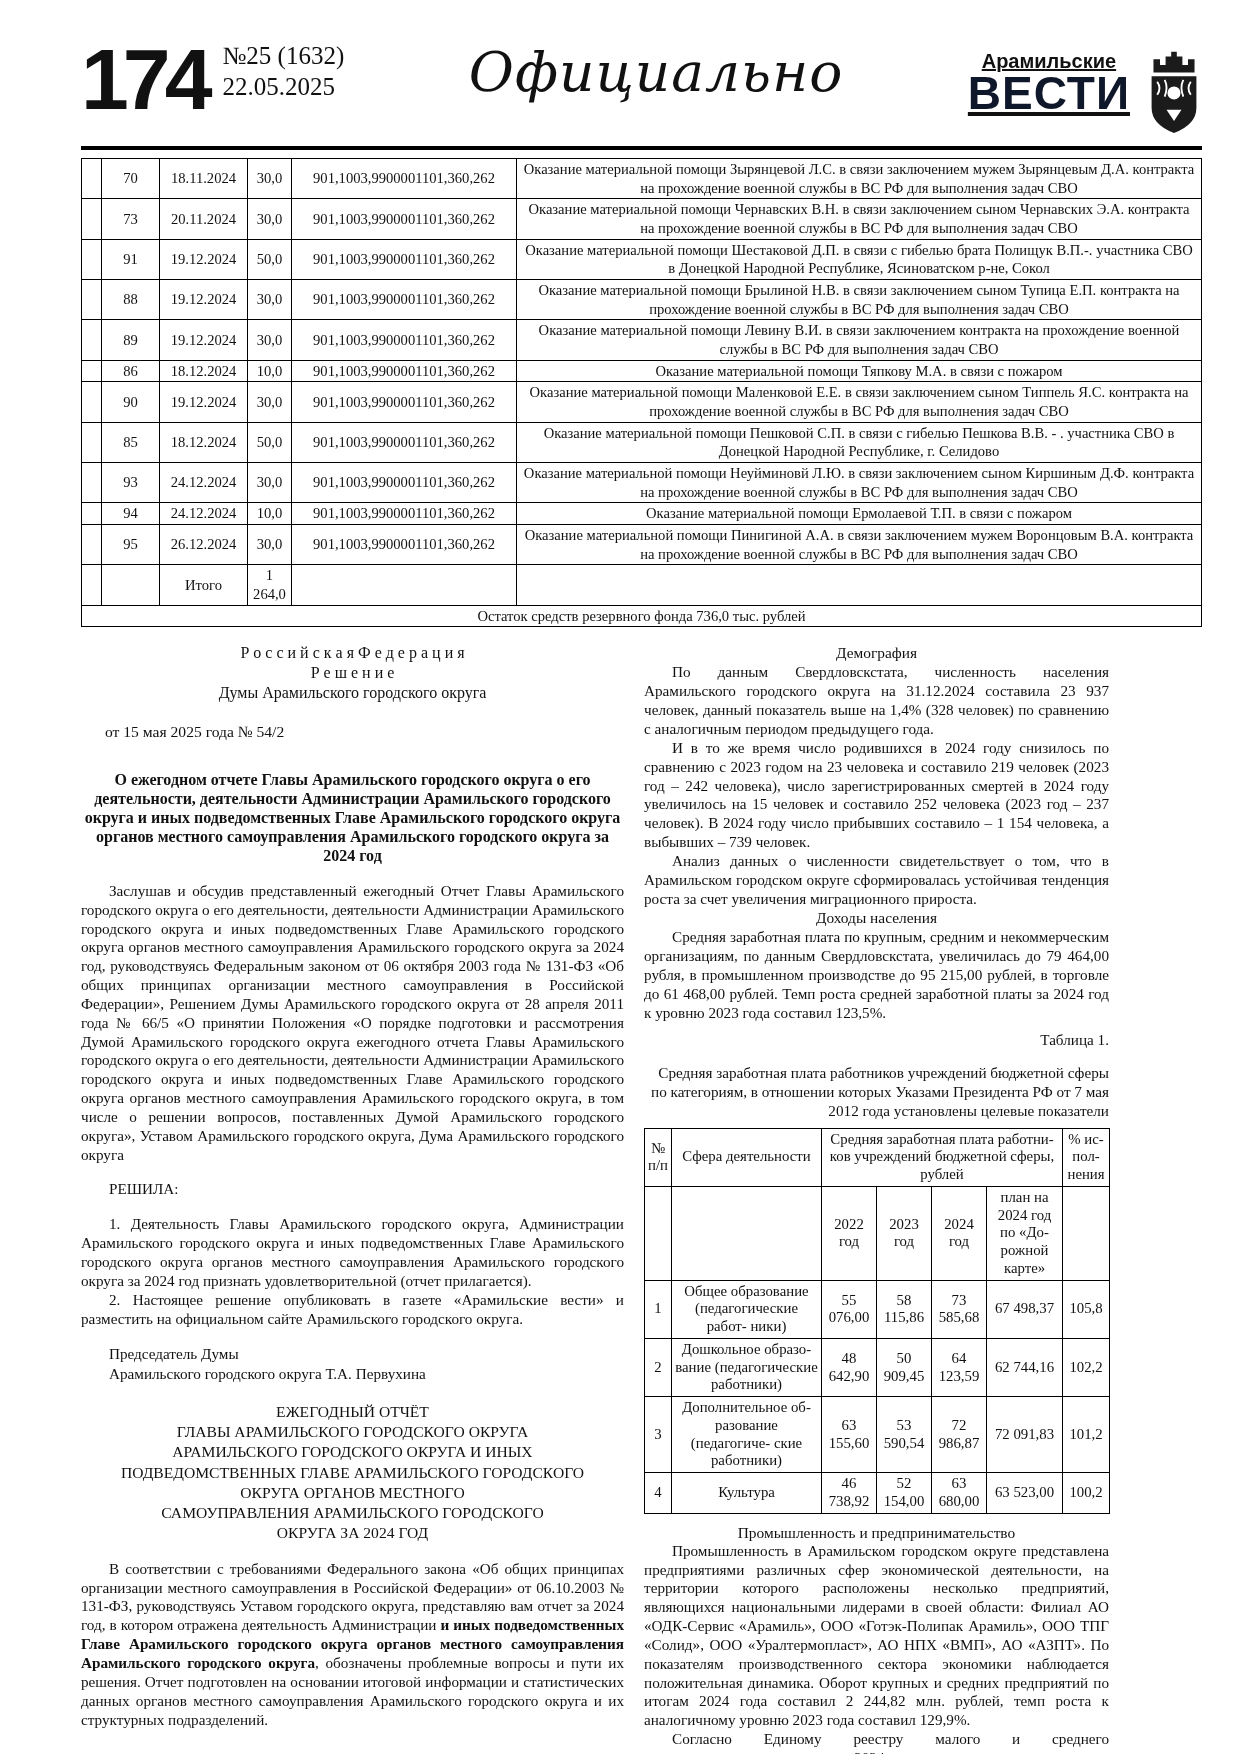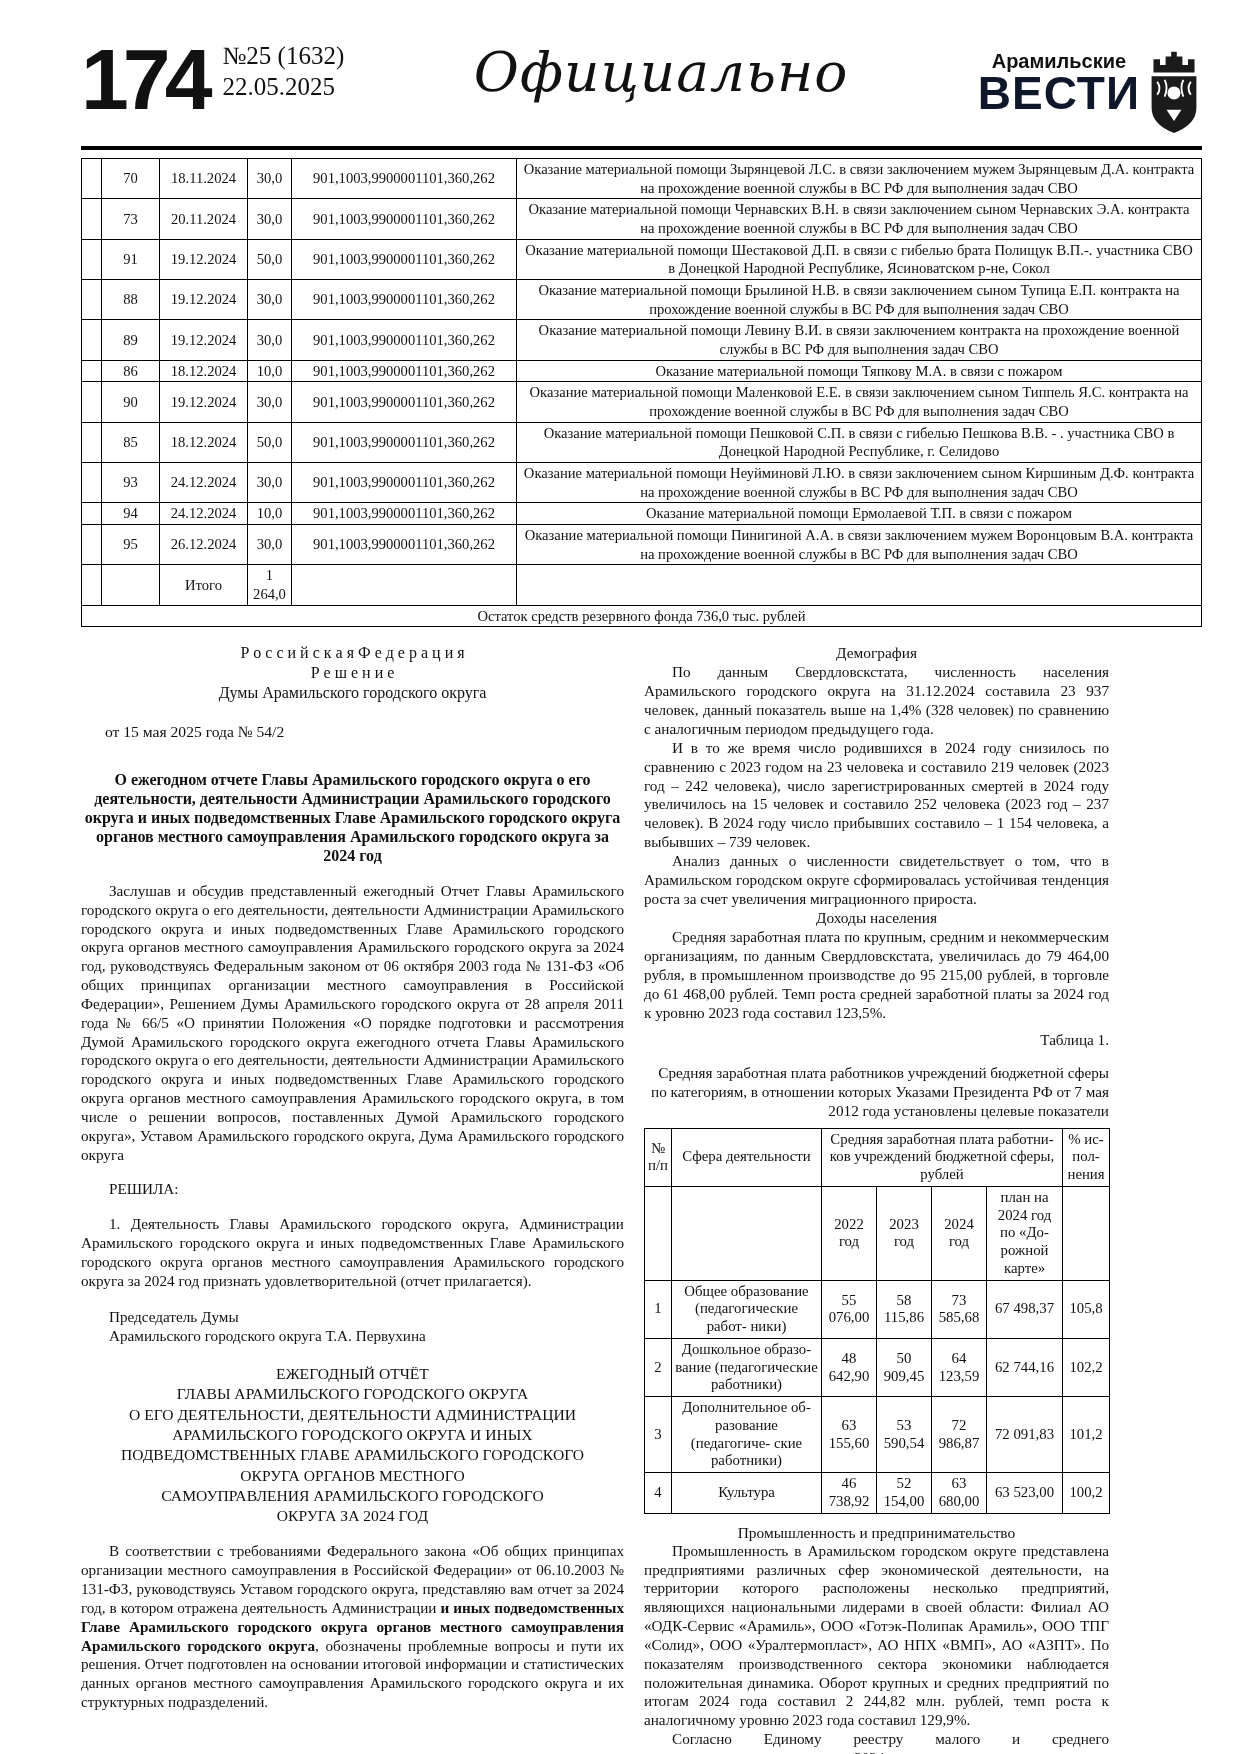--- a/index.html
+++ b/index.html
@@ -7,21 +7,21 @@
         font-family:"Liberation Serif",serif;overflow:hidden;padding-left:19px;}
   .inner{padding:0 58px 0 62px;}
 
   
   .hdr{display:flex;align-items:flex-start;padding-top:40px;}
   .page-num{font-family:"Liberation Sans",sans-serif;font-weight:bold;font-size:86px;
             line-height:0.92;letter-spacing:-6px;}
   .issue-block{font-size:25px;line-height:1.25;margin-left:16px;margin-top:0;}
   .section-title{flex:1;text-align:center;font-family:"DejaVu Serif",serif;font-style:italic;
                  font-size:55px;margin-top:0;letter-spacing:1px;}
-  .logo{display:flex;align-items:flex-start;gap:6px;margin-top:10px;}
+  .logo{display:flex;align-items:flex-start;gap:16px;margin-top:10px;text-decoration:underline;}
   .logo-text{text-align:center;}
   .logo-top{font-family:"Liberation Sans",sans-serif;font-weight:bold;font-size:20px;line-height:1.1;}
   .logo-bottom{font-family:"Liberation Sans",sans-serif;font-weight:bold;font-size:46px;
                color:#0f172a;line-height:0.95;letter-spacing:1px;}
   .hdr-rule{height:4px;background:#000;margin-top:8px;}
 
   
   table.aid{width:100%;border-collapse:collapse;margin-top:8px;font-size:14.6px;}
   table.aid td{border:1px solid #000;text-align:center;vertical-align:middle;
                padding:1px 4px;line-height:1.28;}
@@ -209,26 +209,26 @@
         <div class="fed-block">
           <div>Р о с с и й с к а я Ф е д е р а ц и я</div>
           <div>Р е ш е н и е</div>
           <div>Думы Арамильского городского округа</div>
         </div>
         <div class="date-line">от 15 мая 2025 года № 54/2</div>
         <div class="doc-title">О ежегодном отчете Главы Арамильского городского округа о его деятельности, деятельности Администрации Арамильского городского округа и иных подведомственных Главе Арамильского городского округа органов местного самоуправления Арамильского городского округа за 2024 год</div>
         <p class="para gap16">Заслушав и обсудив представленный ежегодный Отчет Главы Арамильского городского округа о его деятельности, деятельности Администрации Арамильского городского округа и иных подведомственных Главе Арамильского городского округа органов местного самоуправления Арамильского городского округа за 2024 год, руководствуясь Федеральным законом от 06 октября 2003 года № 131-ФЗ «Об общих принципах организации местного самоуправления в Российской Федерации», Решением Думы Арамильского городского округа от 28 апреля 2011 года № 66/5 «О принятии Положения «О порядке подготовки и рассмотрения Думой Арамильского городского округа ежегодного отчета Главы Арамильского городского округа о его деятельности, деятельности Администрации Арамильского городского округа и иных подведомственных Главе Арамильского городского округа органов местного самоуправления Арамильского городского округа, в том числе о решении вопросов, поставленных Думой Арамильского городского округа», Уставом Арамильского городского округа, Дума Арамильского городского округа</p>
         <p class="para gap16" style="text-align:left">РЕШИЛА:</p>
         <p class="para gap16">1. Деятельность Главы Арамильского городского округа, Администрации Арамильского городского округа и иных подведомственных Главе Арамильского городского округа органов местного самоуправления Арамильского городского округа за 2024 год признать удовлетворительной (отчет прилагается).</p>
+        <p class="para">2. Настоящее решение опубликовать в газете «Арамильские вести» и разместить на официальном сайте Арамильского городского округа.</p>
         <div class="sig gap16">Председатель Думы</div>
         <div class="sig" style="text-indent:28px">Арамильского городского округа Т.А. Первухина</div>
         <div class="caps">
             <div>ЕЖЕГОДНЫЙ ОТЧЁТ</div>
             <div>ГЛАВЫ АРАМИЛЬСКОГО ГОРОДСКОГО ОКРУГА</div>
-            <div>О ЕГО ДЕЯТЕЛЬНОСТИ, ДЕЯТЕЛЬНОСТИ АДМИНИСТРАЦИИ</div>
             <div>АРАМИЛЬСКОГО ГОРОДСКОГО ОКРУГА И ИНЫХ</div>
             <div>ПОДВЕДОМСТВЕННЫХ ГЛАВЕ АРАМИЛЬСКОГО ГОРОДСКОГО</div>
             <div>ОКРУГА ОРГАНОВ МЕСТНОГО</div>
             <div>САМОУПРАВЛЕНИЯ АРАМИЛЬСКОГО ГОРОДСКОГО</div>
             <div>ОКРУГА ЗА 2024 ГОД</div>
           </div>
         <p class="para gap16"><span>В соответствии с требованиями Федерального закона «Об общих принципах организации местного самоуправления в Российской Федерации» от 06.10.2003 № 131-ФЗ, руководствуясь Уставом городского округа, представляю вам отчет за 2024 год, в котором отражена деятельность Администрации </span><b>и иных подведомственных Главе Арамильского городского округа органов местного самоуправления Арамильского городского округа</b><span>, обозначены проблемные вопросы и пути их решения. Отчет подготовлен на основании итоговой информации и статистических данных органов местного самоуправления Арамильского городского округа и их структурных подразделений.</span></p>
       </div>
 
       <div class="col-right">

